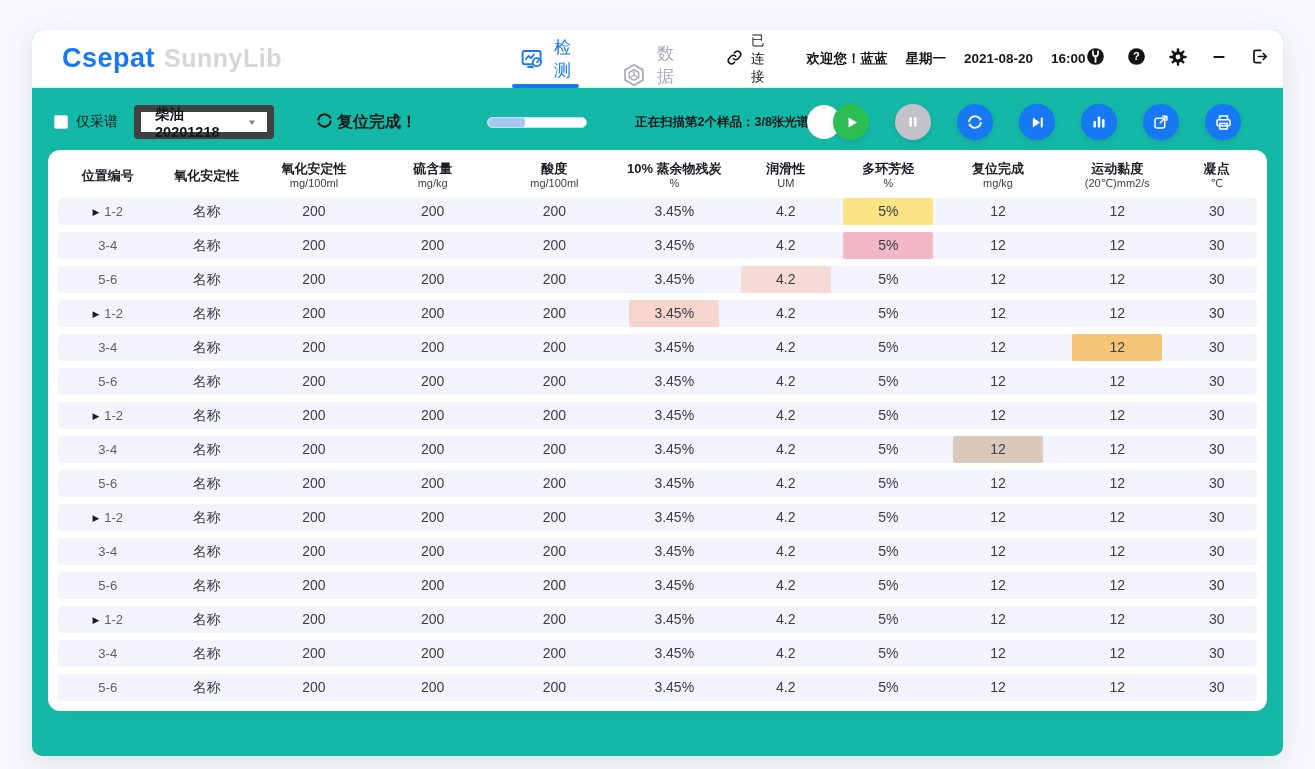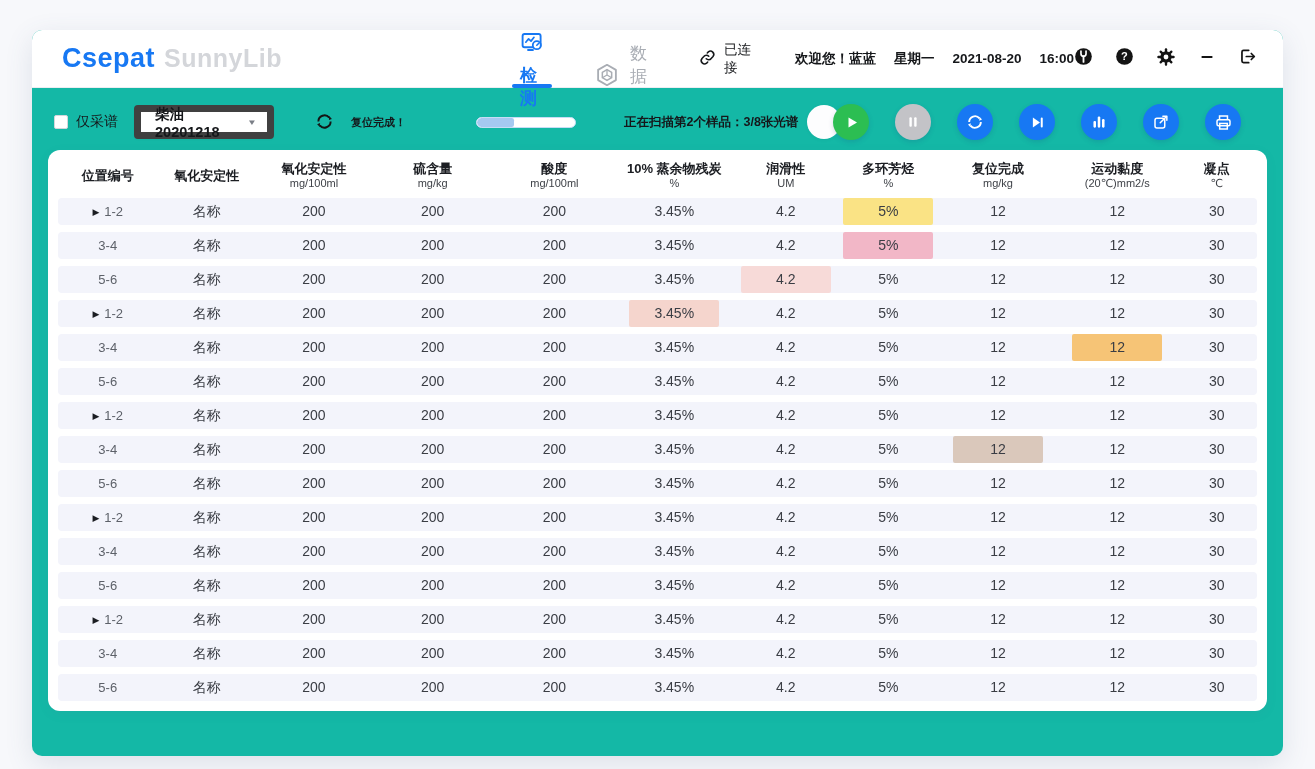--- a/index.html
+++ b/index.html
@@ -20,21 +20,21 @@
     height:58px; background:#fff; display:flex; align-items:center;
     padding:0 24px; border-bottom:1px solid #ecedf2; position:relative; z-index:2;
   }
   .logo { display:flex; align-items:baseline; gap:9px; margin-left:6px; }
   .logo-primary { font-size:27px; font-weight:bold; color:#1778f3; letter-spacing:.5px; }
   .logo-secondary { font-size:25px; font-weight:bold; color:#d4d6da; letter-spacing:.5px; }
   .tabs { display:flex; gap:50px; margin-left:238px; height:58px; align-items:center; }
   .tab { display:flex; align-items:center; gap:10px; font-size:17px; cursor:pointer;
          position:relative; height:100%; }
   .tab .ticon { display:flex; }
-  .tab.active { color:#1778f3; font-weight:bold;flex-direction:column; }
+  .tab.active { color:#1778f3; font-weight:normal; }
   .tab.inactive { color:#a9adb4;align-items:flex-end; }
   .tab.active .underline {
     position:absolute; left:-8px; right:-8px; bottom:0; height:4px;
     background:#1778f3; border-radius:3px;
   }
   .conn { display:flex; align-items:center; gap:8px; margin-left:52px; font-size:13.5px; color:#15171a; }
   .welcome { display:flex; align-items:center; gap:18px; margin-left:42px;
              font-size:13.5px; font-weight:bold; color:#15171a; white-space:nowrap; }
   .winicons { margin-left:auto; display:flex; align-items:center; gap:22px; margin-right:2px; }
   .winicons .wbtn { display:flex; cursor:pointer; }
@@ -42,22 +42,22 @@
   .toolbar { display:flex; align-items:center; padding:0 22px; margin-top:14px; height:40px; }
   .chk { display:flex; align-items:center; gap:8px; font-size:14px; color:#15171a; cursor:pointer; }
   .chk .box { width:14px; height:14px; border:1px solid #d4d6db; background:#fff; border-radius:2px; }
   .select {
     margin-left:16px; width:140px; height:34px; background:#fff;
     border:7px solid #404040; border-radius:4px; display:flex; align-items:center;
     padding:0 10px 0 14px; font-size:14.5px; font-weight:bold; color:#15171a; cursor:pointer;
     justify-content:space-between; box-shadow:0 1px 2px rgba(0,0,0,.03);
   }
   .select .caret { font-size:10px; color:#7a7e86; transform:scaleY(.8); }
-  .reset { display:flex; align-items:center; gap:16px; margin-left:40px;
-           font-size:11px; font-weight:bold; color:#15171a;justify-content:space-between; }
+  .reset { display:flex; align-items:center; gap:2px; margin-left:40px;
+           font-size:16px; font-weight:bold; color:#15171a;justify-content:space-between; }
   .progress {
     margin-left:70px; width:100px; height:11px; border:1px solid #c7ddf5; background:#fff;
     border-radius:6px; overflow:hidden; position:relative;
   }
   .progress .fill { height:100%; background:#a5c9f1; border-radius:6px 3px 3px 6px; }
   .scan-text { margin-left:48px; font-size:12.5px; font-weight:bold; color:#15171a; white-space:nowrap; }
   .actions { margin-left:auto; display:flex; align-items:center; gap:26px; margin-right:20px; position:relative; }
   .glow { position:absolute; left:-26px; top:1px; width:34px; height:34px; border-radius:50%;
           background:#fdfdfe; box-shadow:0 1px 4px rgba(0,0,0,.04); }
   .action { width:36px; height:36px; border-radius:50%; border:none; display:flex;

